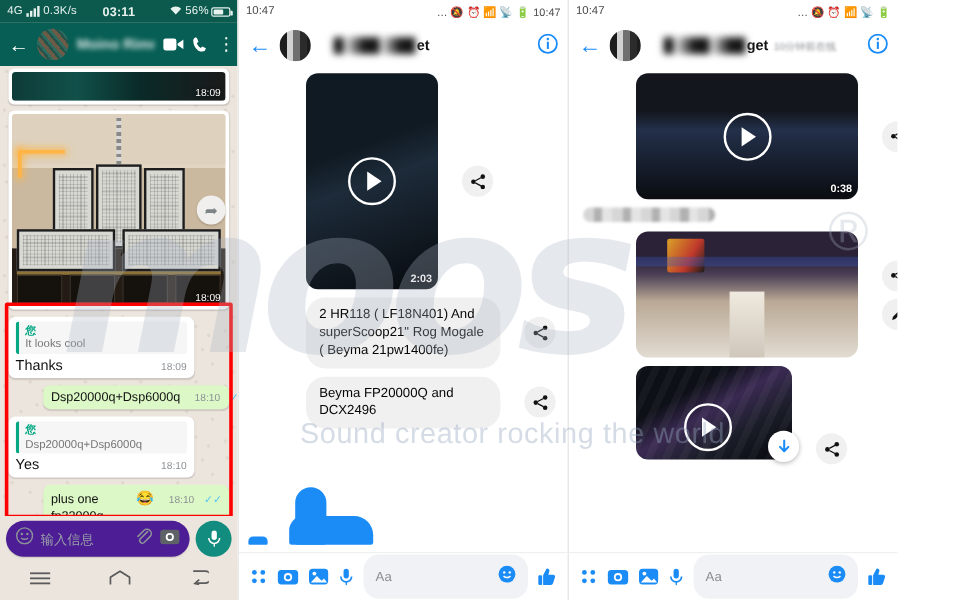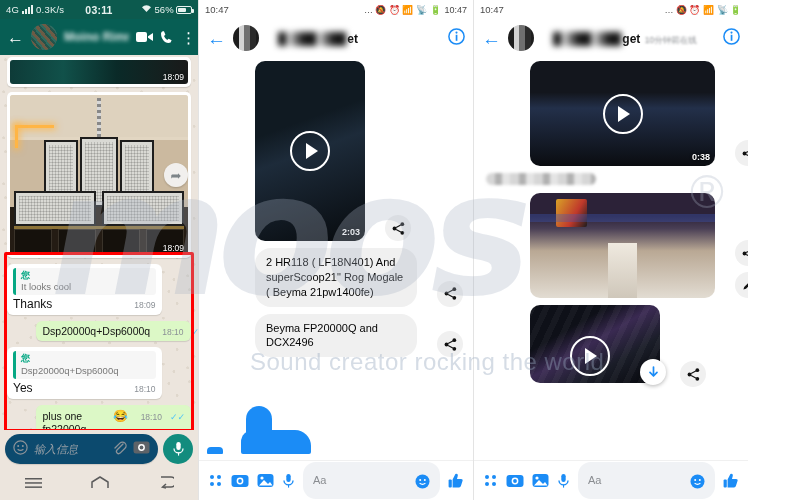--- a/index.html
+++ b/index.html
@@ -95,22 +95,22 @@
   .meta{font-size:8.5px; color:#8b9096; white-space:nowrap; margin-left:auto; padding-left:6px;}
   .ticks{color:#4fc3f7; font-size:9px; margin-left:2px;}
   .fwd-btn{position:absolute; right:3px; top:50%; transform:translateY(-50%);
     width:24px;height:24px;border-radius:50%;background:rgba(245,245,245,.9);
     display:flex;align-items:center;justify-content:center;color:#7d8488;font-size:13px;
     box-shadow:0 1px 2px rgba(0,0,0,.2);}
 
   .redbox{position:absolute; left:4px; right:4px; border:3px solid #ff0000; border-radius:2px; pointer-events:none;}
 
   .wa-input{height:38px; display:flex; align-items:center; padding:0 5px; gap:5px; position:relative; z-index:3;}
-  .wa-inputbar{flex:1; height:30px; background:#0c4a6e; border-radius:16px; display:flex; align-items:center;
-    padding:0 8px; gap:6px; box-shadow:0 1px 1px rgba(0,0,0,.12);font-style:italic;}
+  .wa-inputbar{flex:1; height:30px; background:#4c1d95; border-radius:16px; display:flex; align-items:center;
+    padding:0 8px; gap:6px; box-shadow:0 1px 1px rgba(0,0,0,.12);}
   .wa-ph{flex:1; color:#9aa0a6; font-size:11px;}
   .mic-btn{width:30px;height:30px;border-radius:50%;background:#128c7e;display:flex;align-items:center;justify-content:center;color:#fff;font-size:14px;flex-shrink:0;}
   .wa-nav{height:32px;background:#ece5dd;display:flex;align-items:center;justify-content:space-around;color:#5b5b5b;position:relative;z-index:3;}
 
   
   .fb-panel{ width:275px; height:500px; background:#fff; position:relative; overflow:hidden; border-left:1px solid #e3e3e3;}
   .fb-status{height:19px;display:flex;align-items:center;padding:0 6px;font-size:9.5px;color:#4a4a4a;}
   .fb-status .right{margin-left:auto;display:flex;align-items:center;gap:3px;font-size:9px;}
   .fb-header{height:38px;display:flex;align-items:center;padding:0 8px;gap:7px;position:relative;}
   .fb-back{color:#1b8cf6;font-size:19px;line-height:1;}
@@ -119,21 +119,21 @@
     repeating-linear-gradient(90deg,#1d1d1d 0 6px,#d2d2d2 6px 11px,#6f6f6f 11px 17px,#2b2b2b 17px 23px);}
   .fb-name-wrap{flex:1;min-width:0;padding-left:12px;}
   .fb-name{font-size:12px;font-weight:bold;color:#111;white-space:nowrap;overflow:hidden;}
   .fb-name .blur{display:inline-block;filter:blur(3px);background:
     repeating-linear-gradient(90deg,#111 0 8px,#c9c9c9 8px 15px,#6a6a6a 15px 22px,#1c1c1c 22px 30px);
     color:transparent;border-radius:1px;}
   .fb-sub{font-size:8.5px;color:#8a8d91;filter:blur(1.2px);}
   .fb-info{color:#1b8cf6;font-size:15px;}
 
   .fb-body{position:relative;height:calc(500px - 19px - 38px - 40px);overflow:hidden;padding:4px 10px 0 10px;}
-  .m-row{display:flex;align-items:flex-end;gap:20px;margin-bottom:7px;padding-left:46px;}
+  .m-row{display:flex;align-items:center;gap:20px;margin-bottom:7px;padding-left:46px;}
   .m-row.left{justify-content:flex-start;}
   .share-ic{width:26px;height:26px;border-radius:50%;background:#f0f0f0;display:flex;align-items:center;justify-content:center;flex-shrink:0;}
   .v-thumb{position:relative;border-radius:10px;overflow:hidden;flex-shrink:0;}
   .play{position:absolute;left:50%;top:50%;transform:translate(-50%,-50%);
         width:40px;height:40px;border-radius:50%;border:2.5px solid #fff;
         display:flex;align-items:center;justify-content:center;}
   .play::after{content:"";border-left:12px solid #fff;border-top:8px solid transparent;border-bottom:8px solid transparent;margin-left:3px;}
   .dur{position:absolute;right:5px;bottom:4px;color:#fff;font-size:9px;font-weight:bold;text-shadow:0 0 3px #000;}
   .dl{position:absolute;right:-6px;bottom:-2px;width:26px;height:26px;border-radius:50%;background:#fff;
       box-shadow:0 1px 4px rgba(0,0,0,.3);display:flex;align-items:center;justify-content:center;color:#1b8cf6;font-size:14px;}
@@ -142,21 +142,21 @@
     repeating-linear-gradient(90deg,#d6d6d6 0 9px,#b1b1b1 9px 16px,#e4e4e4 16px 24px);filter:blur(1.5px);}
   .pen-ic{width:26px;height:26px;border-radius:50%;background:#f0f0f0;display:flex;align-items:center;justify-content:center;font-size:12px;color:#111;flex-shrink:0;}
 
   .blue-shape{position:absolute;left:42px;bottom:6px;width:70px;height:48px;}
   .blue-shape .b1{position:absolute;left:0;bottom:0;width:70px;height:24px;background:#1b8cf6;border-radius:12px 16px 2px 2px;}
   .blue-shape .b2{position:absolute;left:5px;bottom:0;width:26px;height:48px;background:#1b8cf6;border-radius:13px 13px 2px 2px;}
   .blue-dot{position:absolute;left:8px;bottom:6px;width:16px;height:7px;background:#1b8cf6;border-radius:4px 4px 1px 1px;}
 
   .fb-bar{height:40px;display:flex;align-items:center;gap:8px;padding:0 9px;border-top:1px solid #f0f0f0;background:#fff;}
   .fb-ic{flex-shrink:0;display:flex;align-items:center;justify-content:center;color:#1b8cf6;}
-  .fb-field{flex:1;height:37px;background:#f0f2f5;border-radius:13px;display:flex;align-items:flex-start;padding:12px 10px;}
+  .fb-field{flex:1;height:37px;background:#f0f2f5;border-radius:13px;display:flex;align-items:center;padding:12px 10px;}
   .fb-aa{flex:1;color:#8a8d91;font-size:11px;}
 
   
   .wm{position:absolute;pointer-events:none;user-select:none;}
   .wm-big{left:50px;top:150px;font-size:170px;font-weight:bold;font-style:italic;
      color:rgba(170,180,195,.30);letter-spacing:-10px;line-height:1;white-space:nowrap;
      font-family:"DejaVu Sans",sans-serif;}
   .wm-sub{left:250px;top:348px;font-size:24px;color:rgba(150,168,190,.40);white-space:nowrap;letter-spacing:.5px;}
   .wm-r{left:690px;top:165px;font-size:46px;color:rgba(170,180,195,.30);}
 </style>

